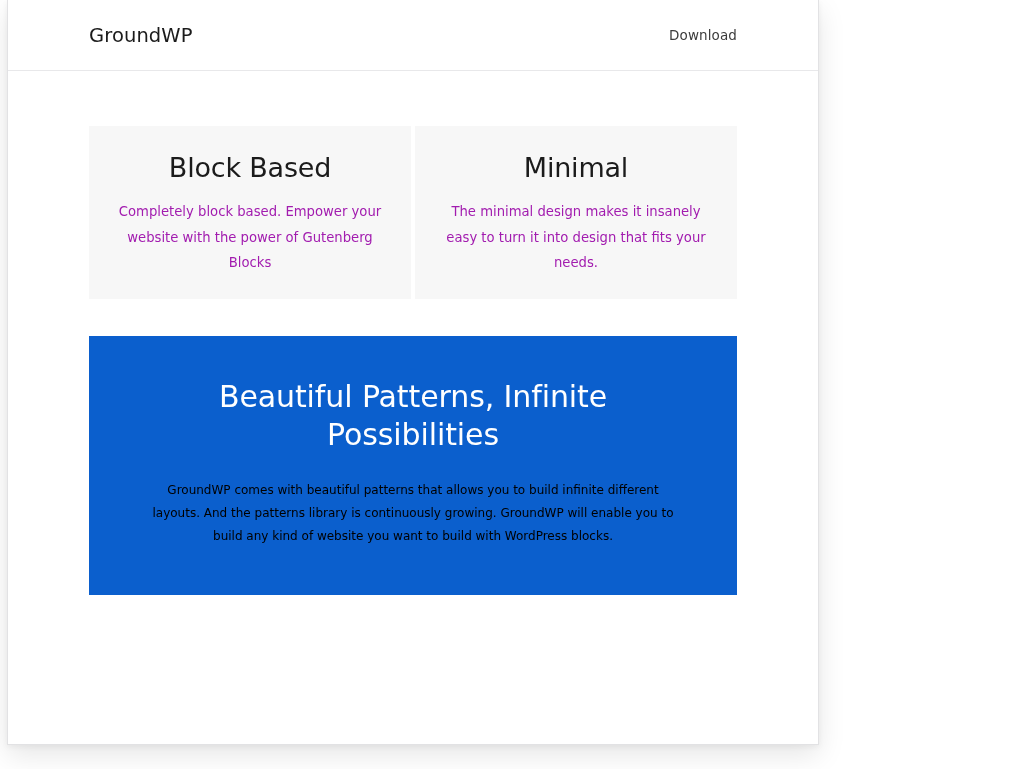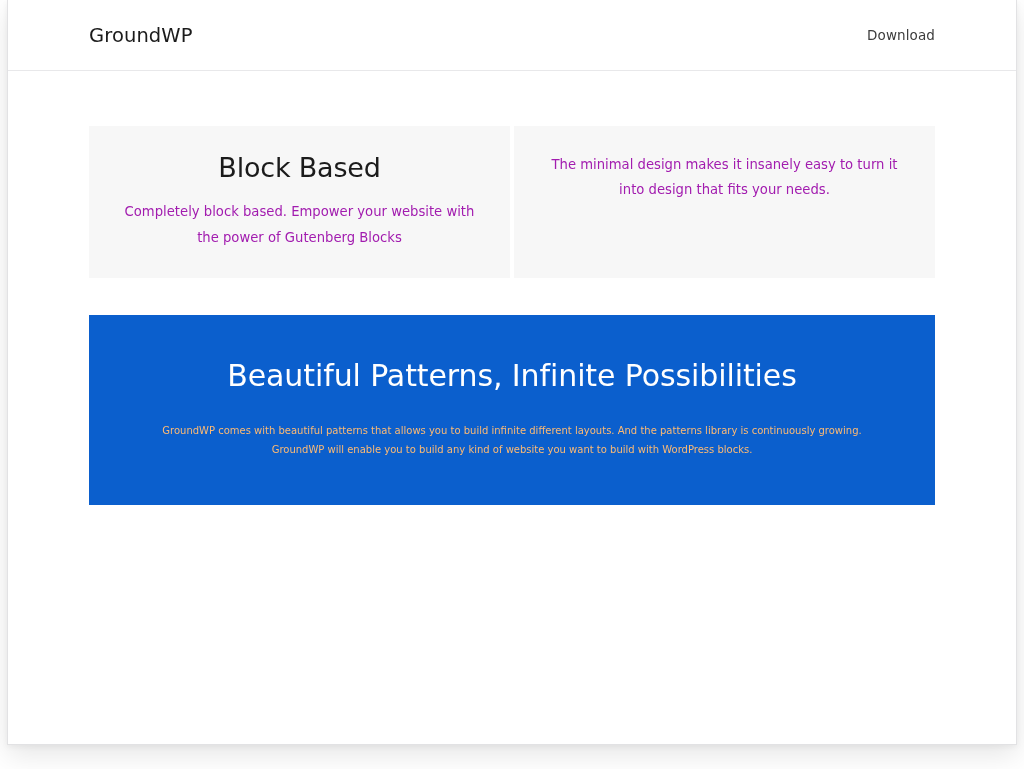--- a/index.html
+++ b/index.html
@@ -23,21 +23,21 @@
     width: 1024px;
     height: 769px;
     background: #ffffff;
     overflow: hidden;
   }
 
   .page-frame {
     position: absolute;
     left: 7px;
     top: 0px;
-    width: 1010px;
+    width: 812px;
     height: 745px;
     background: #ffffff;
     border: 1px solid #e2e2e4;
     border-top: none;
     box-shadow: 0 10px 26px rgba(0,0,0,0.10), 0 2px 6px rgba(0,0,0,0.05);
     overflow: hidden;
   }
 
   
   .site-header {
@@ -134,23 +134,23 @@
     font-size: 30px;
     font-weight: 400;
     color: #ffffff;
     letter-spacing: -0.1px;
     line-height: 1.25;
     font-family: "DejaVu Sans", sans-serif;
     margin-bottom: 26px;
   }
 
   .banner-text {
-    font-size: 10px;
+    font-size: 12px;
     line-height: 1.92;
-    color: #fdba74;
+    color: #000000;
     font-family: "DejaVu Sans", sans-serif;
     max-width: 790px;
     margin: 0 auto;
   }
 </style>
 </head>
 <body>
 
 <div class="viewport">
   <div class="page-frame">
@@ -168,20 +168,21 @@
 
       <section class="features">
 
         <div class="feature-card">
           <div class="feature-title">Block Based</div>
           <div class="feature-text">Completely block based. Empower your website with the power of Gutenberg Blocks</div>
         </div>
 
 
         <div class="feature-card">
+          <div class="feature-title">Minimal</div>
           <div class="feature-text">The minimal design makes it insanely easy to turn it into design that fits your needs.</div>
         </div>
 
       </section>
 
       <section class="banner">
         <div class="banner-title">Beautiful Patterns, Infinite Possibilities</div>
         <div class="banner-text">GroundWP comes with beautiful patterns that allows you to build infinite different layouts. And the patterns library is continuously growing. GroundWP will enable you to build any kind of website you want to build with WordPress blocks.</div>
       </section>
 

